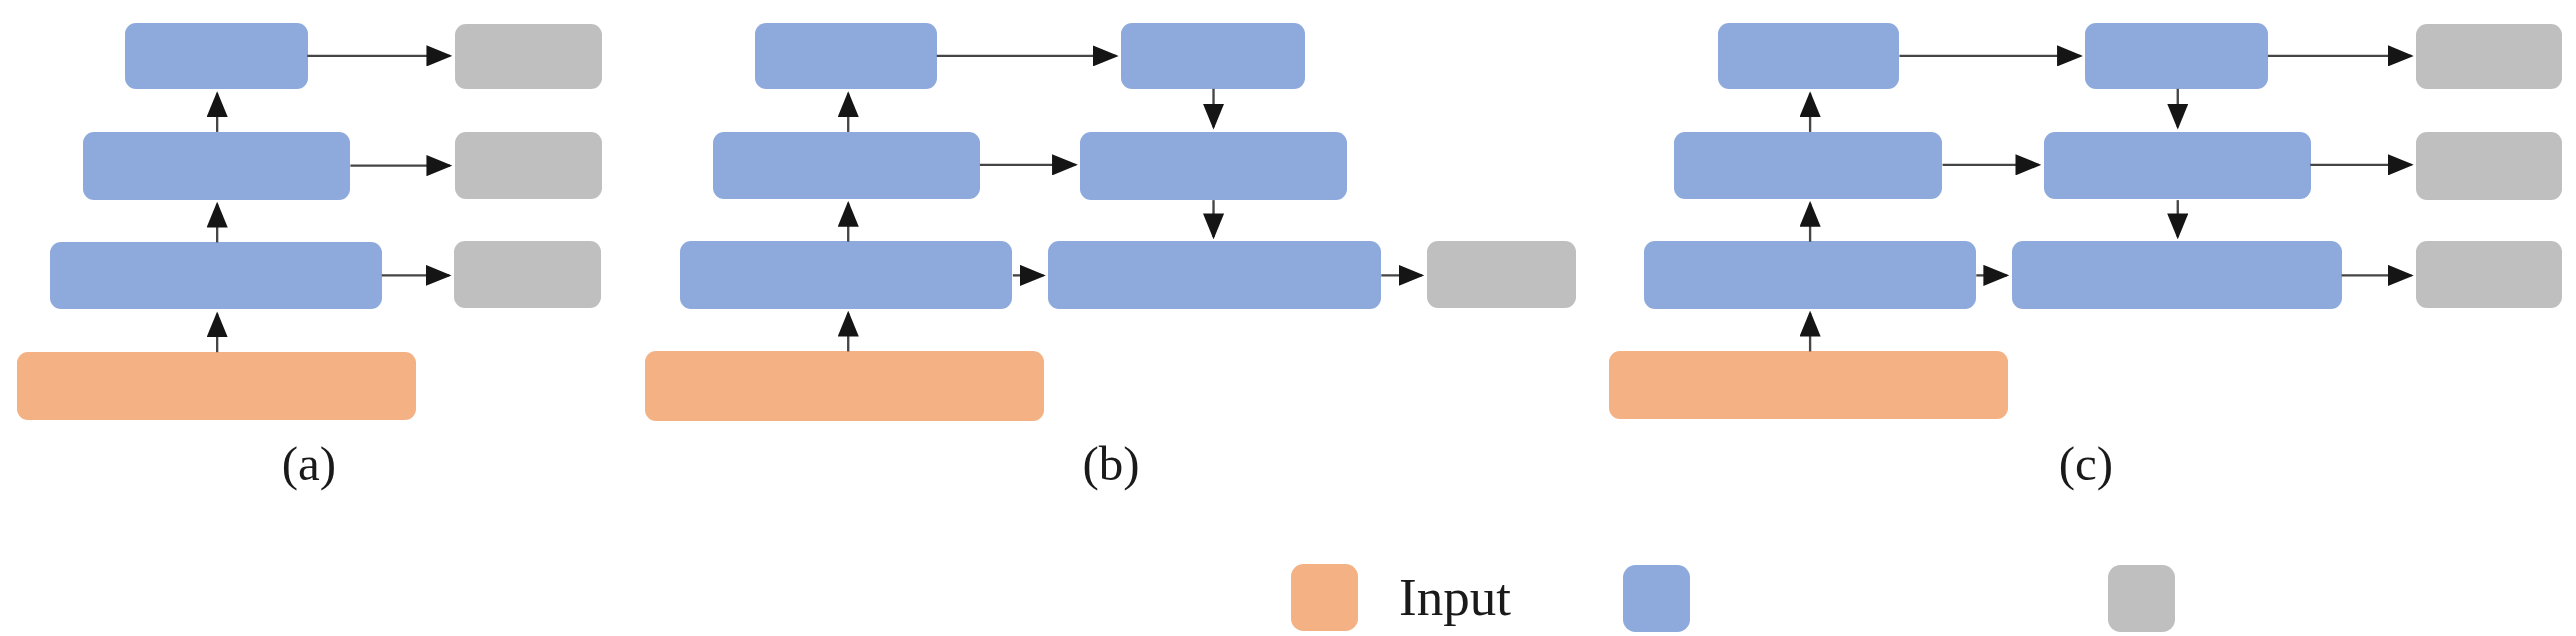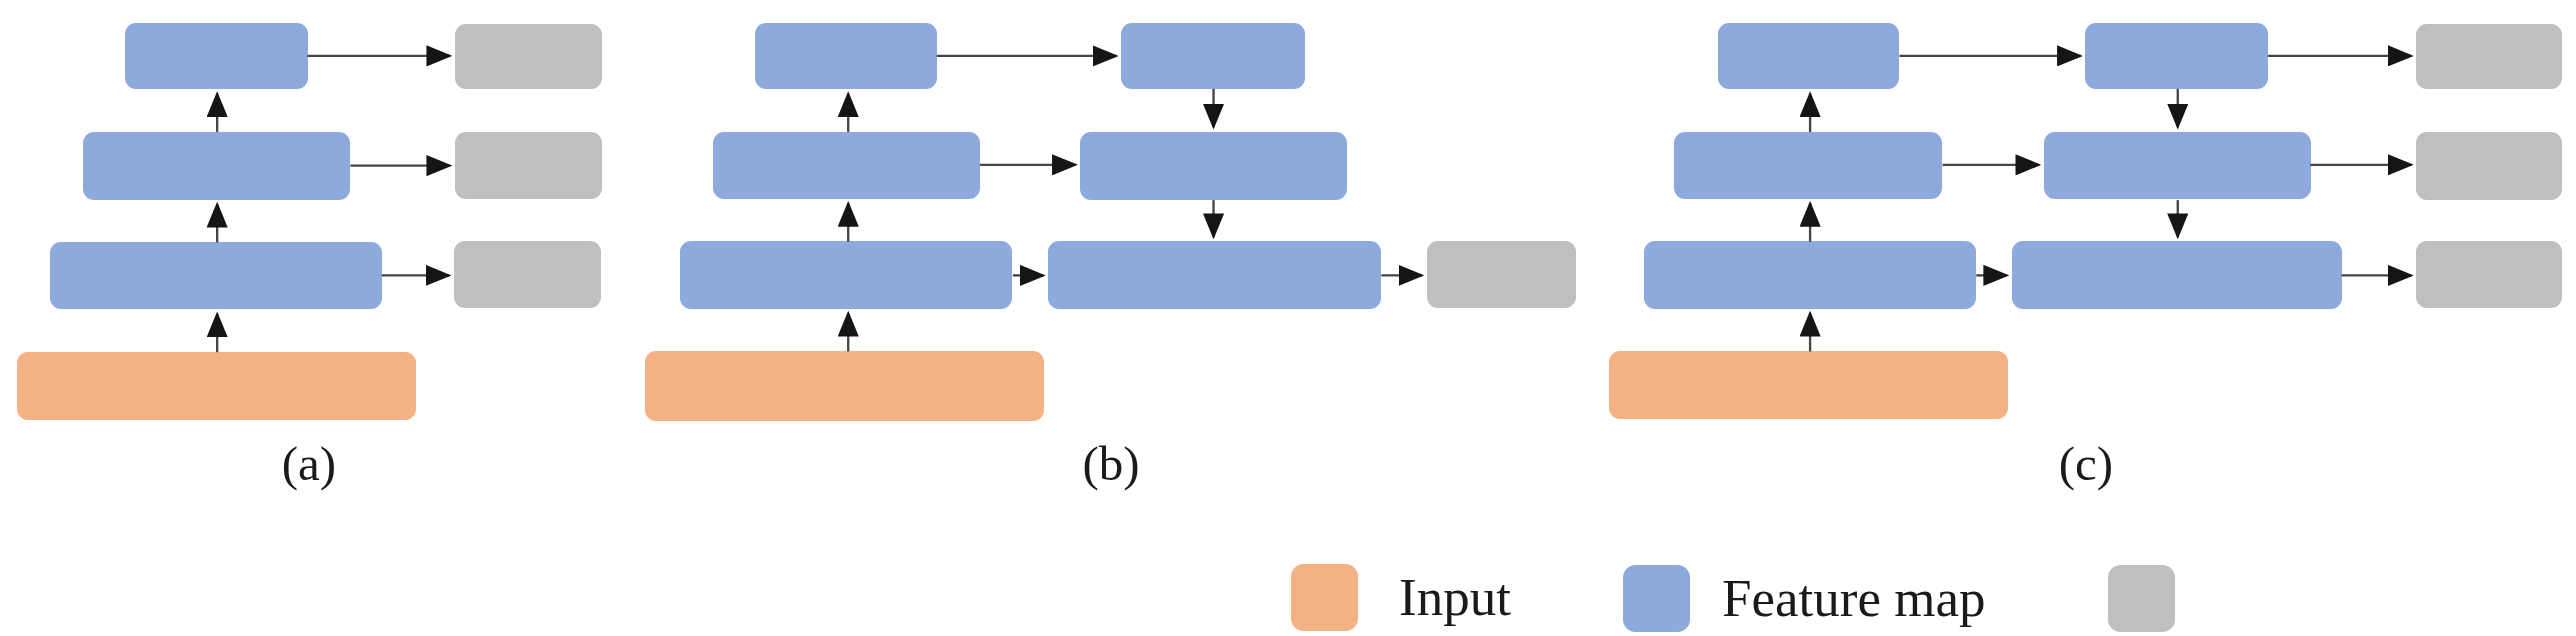--- a/index.html
+++ b/index.html
@@ -142,19 +142,18 @@
     <line x1="2893" y1="71" x2="3076" y2="71" marker-end="url(#ah)"></line>
     <line x1="2947" y1="210" x2="3076" y2="210" marker-end="url(#ah)"></line>
     <line x1="2987" y1="351" x2="3076" y2="351" marker-end="url(#ah)"></line>
   </svg>
 
   <div class="legend">
     <div class="legend-swatch input" style="left:1291px;top:3.9px"></div>
     <div class="legend-label" style="left:1399px;top:3.9px">Input</div>
 
     <div class="legend-swatch feature" style="left:1623px;top:4.7px"></div>
-    <div class="legend-label" style="left:1722px;top:4.7px">Feature map</div>
 
     <div class="legend-swatch predict" style="left:2108px;top:4.7px"></div>
   </div>
 
 </div>
 
 
 </body></html>

